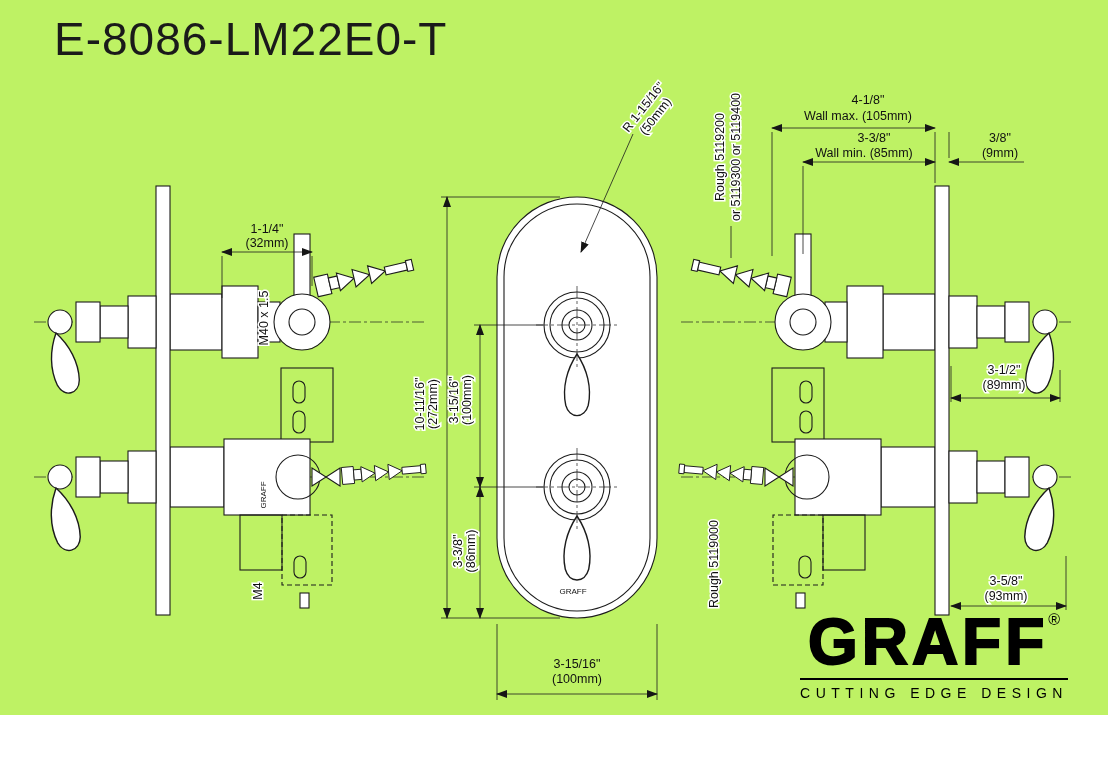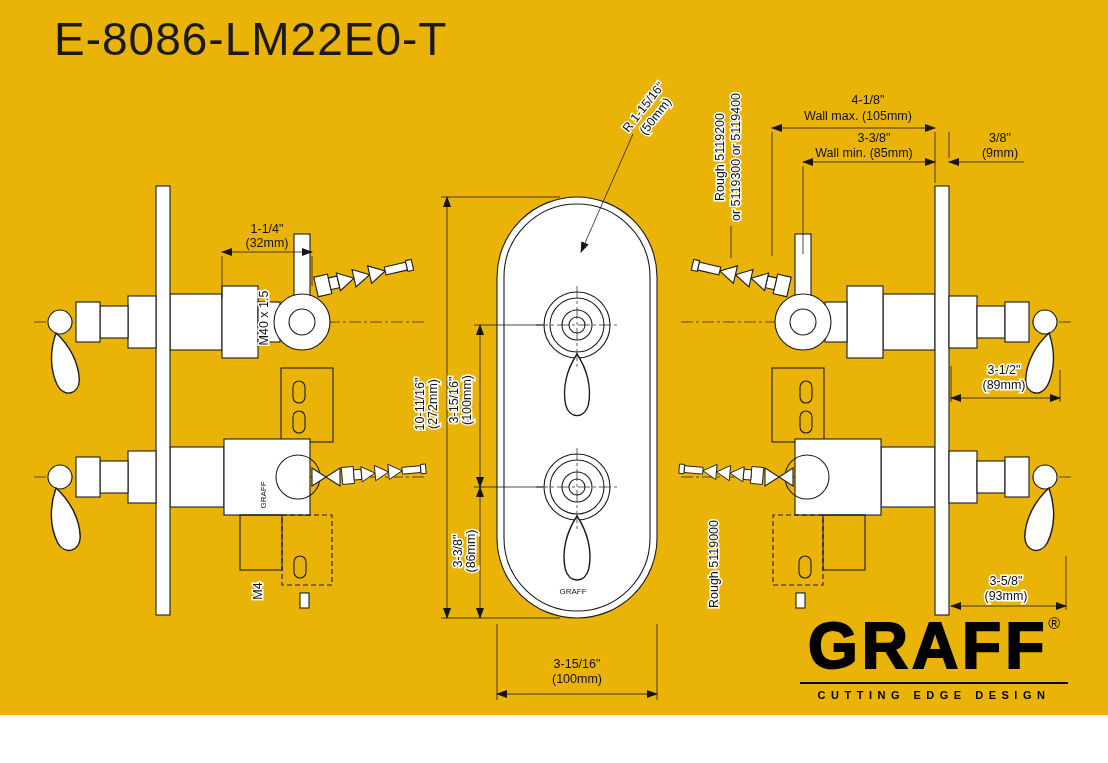--- a/index.html
+++ b/index.html
@@ -1,35 +1,35 @@
 <!DOCTYPE html>
 <html><head>
 <meta charset="utf-8">
 <style>
   * { margin:0; padding:0; box-sizing:border-box; }
   html,body { background:#ffffff; }
-  .canvas { position:relative; width:1108px; height:715px; background:#eab308; overflow:hidden;
+  .canvas { position:relative; width:1108px; height:715px; background:#bef264; overflow:hidden;
             font-family:"Liberation Sans", sans-serif; }
   .title { position:absolute; left:54px; top:12px; font-size:46px; letter-spacing:1px; color:#1a1a1a; }
   svg.sheet { position:absolute; left:0; top:0; }
   .ln  { fill:#ffffff; stroke:#1c1c1c; stroke-width:1.1; }
   .lnn { fill:none;    stroke:#1c1c1c; stroke-width:1.1; }
   .dash { stroke-dasharray:5 3; }
   .cl  { fill:none; stroke:#1c1c1c; stroke-width:0.7; stroke-dasharray:12 3 3 3; }
   .dim { fill:none; stroke:#1c1c1c; stroke-width:0.8; }
   text { font-family:"Liberation Sans", sans-serif; fill:#111; }
   .dt   { font-size:12.5px; }
   .tiny { font-size:8px; }
   .halo { paint-order:stroke; stroke:#ffffff; stroke-width:3px; }
   .logo { position:absolute; right:40px; bottom:14px; width:268px; text-align:center; color:#000; }
   .brand-row { display:flex; justify-content:center; align-items:flex-start; line-height:1; }
   .brand { font-size:64px; font-weight:900; letter-spacing:4px; -webkit-text-stroke:2px #000; }
   .reg { font-size:16px; font-weight:400; margin-top:2px; }
   .rule { border-top:2px solid #000; margin:4px 0 5px; }
-  .tagline { font-size:11px; font-weight:700; letter-spacing:5.5px; white-space:nowrap; }
+  .tagline { font-size:14px; font-weight:400; letter-spacing:5.5px; white-space:nowrap; }
 </style>
 </head>
 <body>
 
 <div class="canvas">
 
   <div class="title">E-8086-LM22E0-T</div>
 
   <svg class="sheet" width="1108" height="763" viewBox="0 0 1108 763">
     <defs>

